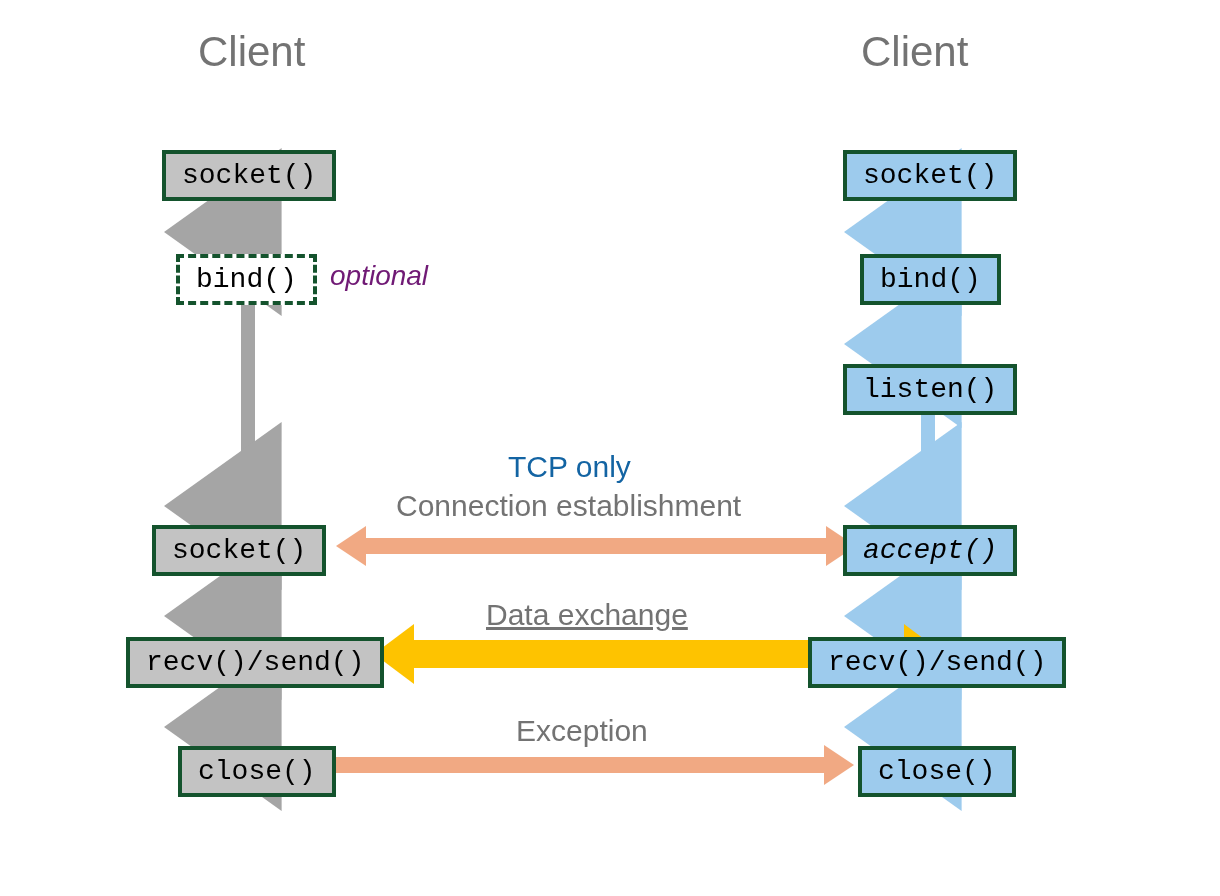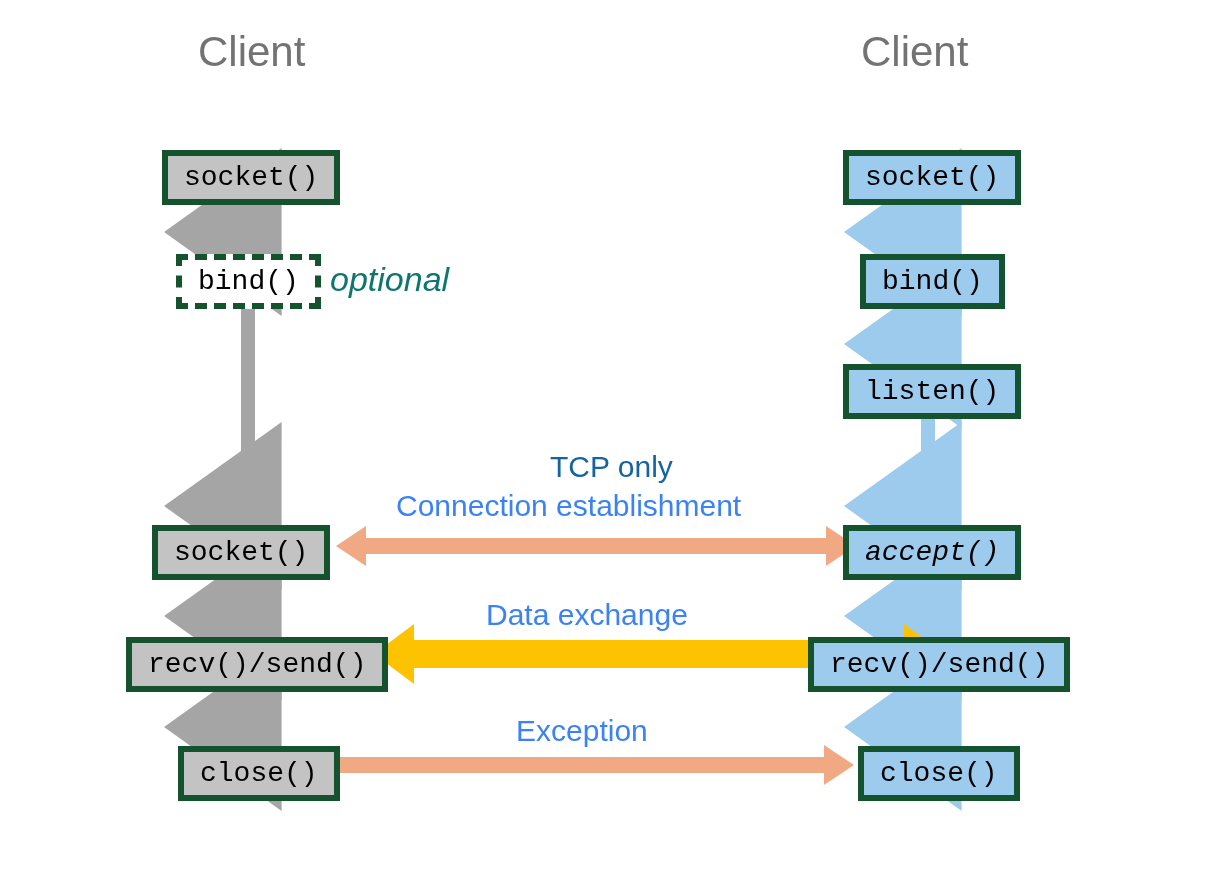--- a/index.html
+++ b/index.html
@@ -15,41 +15,41 @@
     font-family: Consolas, "Courier New", monospace;
   }
   .title {
     position: absolute;
     font-size: 42px;
     color: #737373;
     font-weight: 400;
   }
   .box {
     position: absolute;
-    border: 6px solid #14532d;
+    border: 4px solid #14532d;
     padding: 6px 16px;
     font-size: 28px;
     text-align: center;
     white-space: nowrap;
   }
   .client-box { background: #c3c3c3; }
   .server-box { background: #9dcbed; }
   .dashed { border-style: dashed; background: #ffffff; }
   .label {
     position: absolute;
     font-size: 30px;
     white-space: nowrap;
   }
-  .red   { color: #3b82f6; }
+  .red   { color: #737373; }
   .blue  { color: #1364a3; }
   .italic-note {
     font-style: italic;
     font-family: "Comic Sans MS", "Comic Sans", cursive, sans-serif;
-    font-size: 34px;
-    color: #0f766e;
+    font-size: 28px;
+    color: #701a75;
     text-align: center;
   }
   svg.diagram {
     position: absolute;
     left: 0; top: 0;
     width: 1220px; height: 896px;
     pointer-events: none;
   }
 </style>
 </head>
@@ -106,16 +106,16 @@
 <div class="box client-box mono" style="left:126px; top:637px;">recv()/send()</div>
 <div class="box client-box mono" style="left:178px; top:746px;">close()</div>
 
 <div class="box server-box mono" style="left:843px; top:150px;">socket()</div>
 <div class="box server-box mono" style="left:860px; top:254px;">bind()</div>
 <div class="box server-box mono" style="left:843px; top:364px;">listen()</div>
 <div class="box server-box mono" style="left:843px; top:525px;font-style:italic;">accept()</div>
 <div class="box server-box mono" style="left:808px; top:637px;">recv()/send()</div>
 <div class="box server-box mono" style="left:858px; top:746px;">close()</div>
 
-<div class="label blue" style="left:550px; top:450px;">TCP only</div>
+<div class="label blue" style="left:508px; top:450px;">TCP only</div>
 <div class="label red" style="left:396px; top:489px;">Connection establishment</div>
-<div class="label red" style="left:486px; top:598px;">Data exchange</div>
+<div class="label red" style="left:486px; top:598px;text-decoration:underline;">Data exchange</div>
 <div class="label red" style="left:508px; top:714px;margin-left:8px;">Exception</div>
 
 </body></html>

